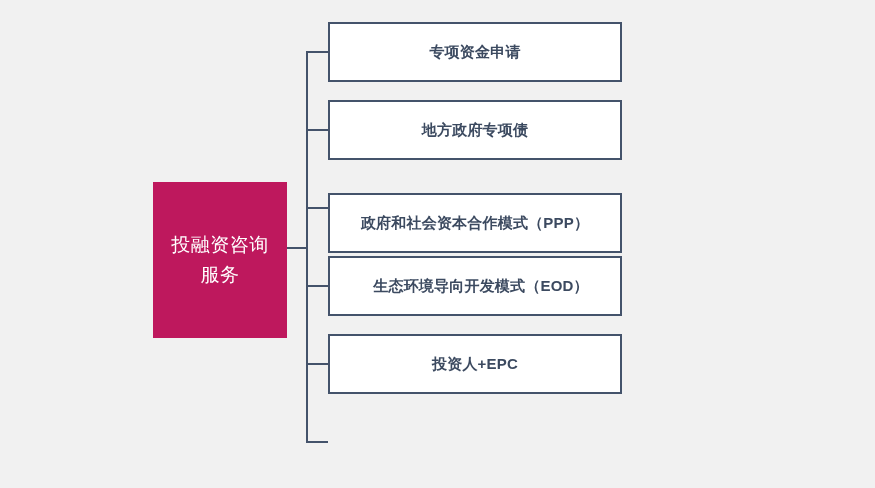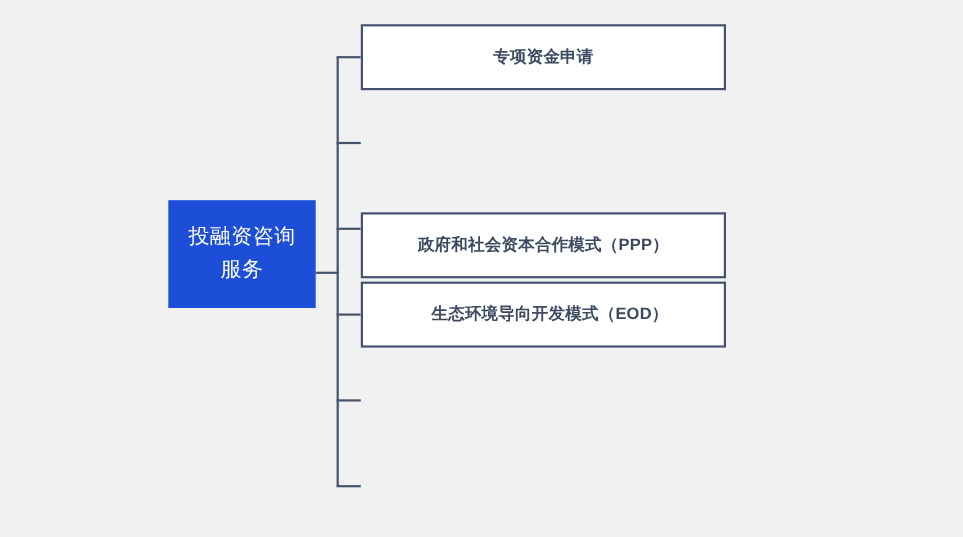--- a/index.html
+++ b/index.html
@@ -19,42 +19,42 @@
     width: 875px;
     height: 488px;
   }
 
   
   .root-node {
     position: absolute;
     left: 153px;
     top: 182px;
     width: 134px;
-    height: 98px;
-    background: #1d4ed8;
+    height: 156px;
+    background: #be185d;
     display: flex;
     align-items: center;
     justify-content: center;
     box-sizing: border-box;
   }
   .root-label {
     color: #ffffff;
     font-size: 19px;
     line-height: 30px;
     text-align: center;
     letter-spacing: 0.5px;
     white-space: pre-line;
     font-weight: 400;
   }
 
   
   .leaf-node {
     position: absolute;
     left: 328px;
-    width: 332px;
+    width: 294px;
     height: 60px;
     background: #ffffff;
     border: 2px solid #44536b;
     box-sizing: border-box;
     display: flex;
     align-items: center;
     justify-content: center;
   }
   .leaf-label {
     color: #3c4a60;
@@ -98,20 +98,26 @@
   <div class="conn conn-stub" style="left:306px; top:51px; width:22px;"></div>
   <div class="conn conn-stub" style="left:306px; top:129px; width:22px;"></div>
   <div class="conn conn-stub" style="left:306px; top:207px; width:22px;"></div>
   <div class="conn conn-stub" style="left:306px; top:285px; width:22px;"></div>
   <div class="conn conn-stub" style="left:306px; top:363px; width:22px;"></div>
   <div class="conn conn-stub" style="left:306px; top:441px; width:22px;"></div>
 
   <div class="leaf-node" style="top:22px;">
     <div class="leaf-label">专项资金申请</div>
   </div>
+  <div class="leaf-node" style="top:100px;">
+    <div class="leaf-label">地方政府专项债</div>
+  </div>
   <div class="leaf-node" style="top:178px;margin-top:15px;">
     <div class="leaf-label">政府和社会资本合作模式（PPP）</div>
   </div>
   <div class="leaf-node" style="top:256px;padding-left:12px;">
     <div class="leaf-label">生态环境导向开发模式（EOD）</div>
   </div>
+  <div class="leaf-node" style="top:334px;">
+    <div class="leaf-label">投资人+EPC</div>
+  </div>
 
 </div>
 
 </body></html>

